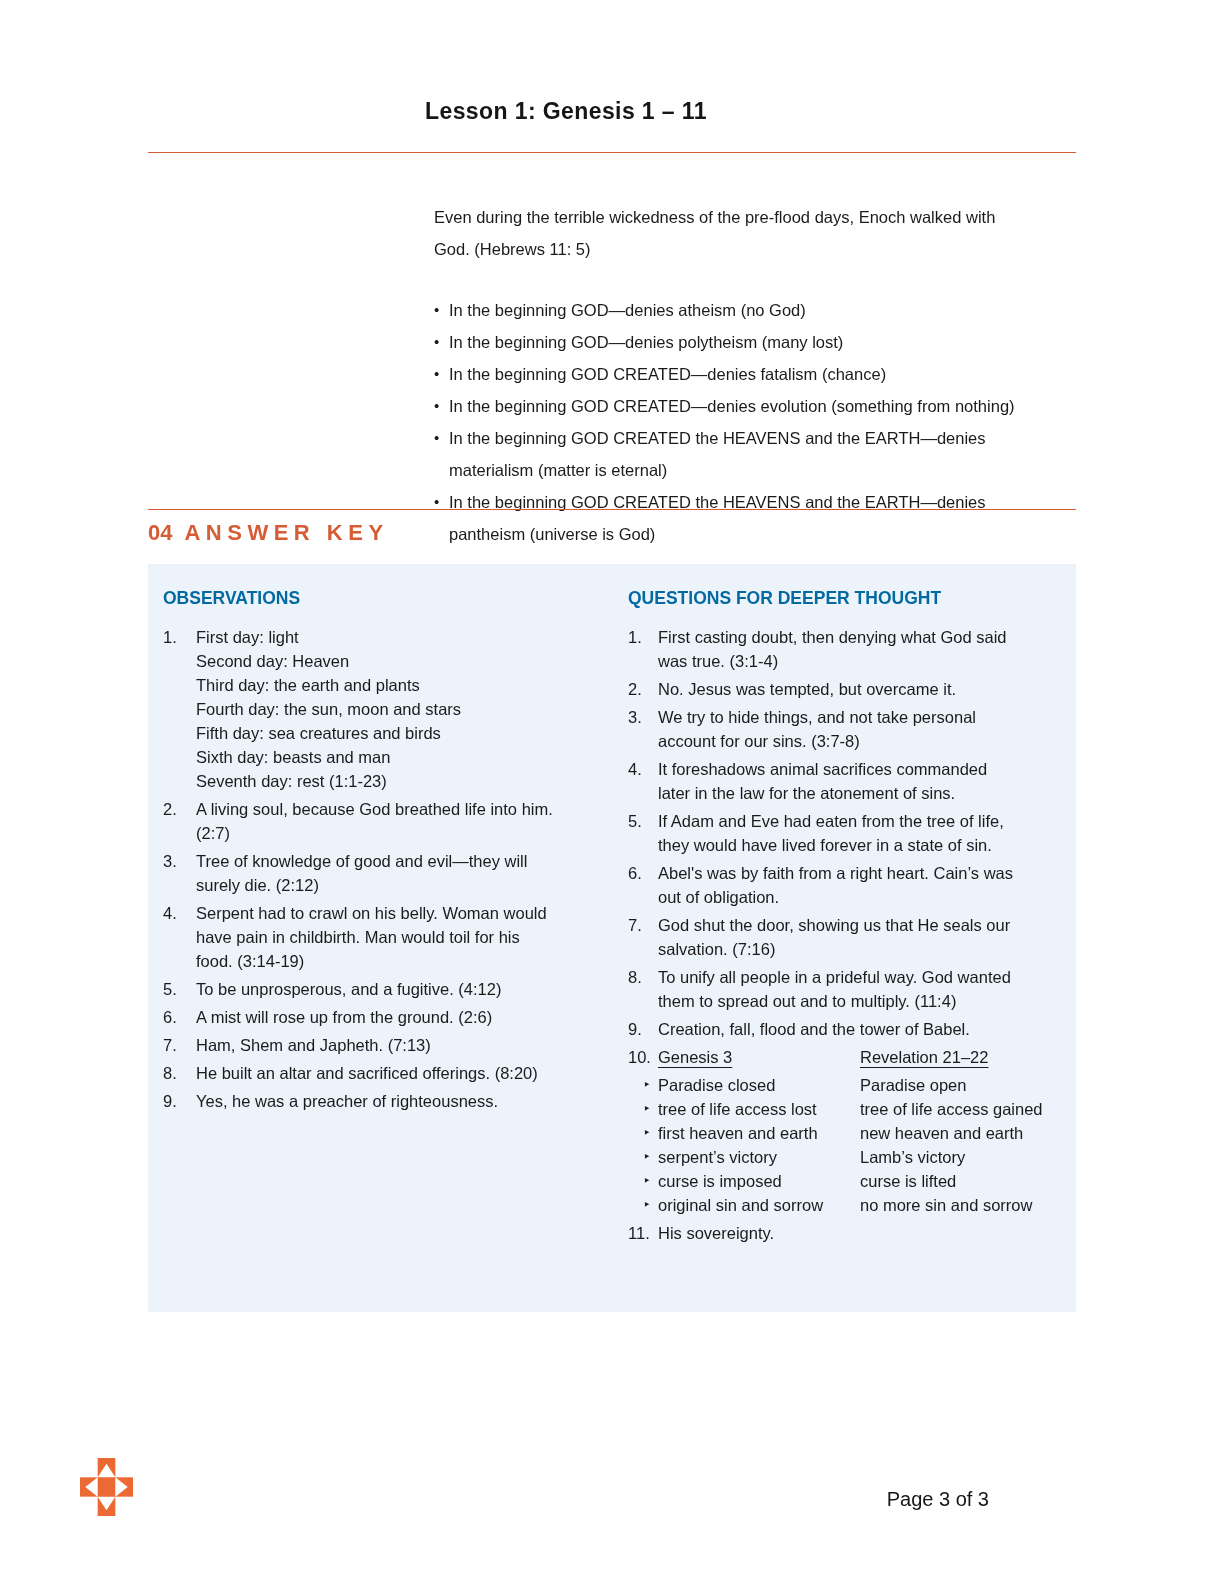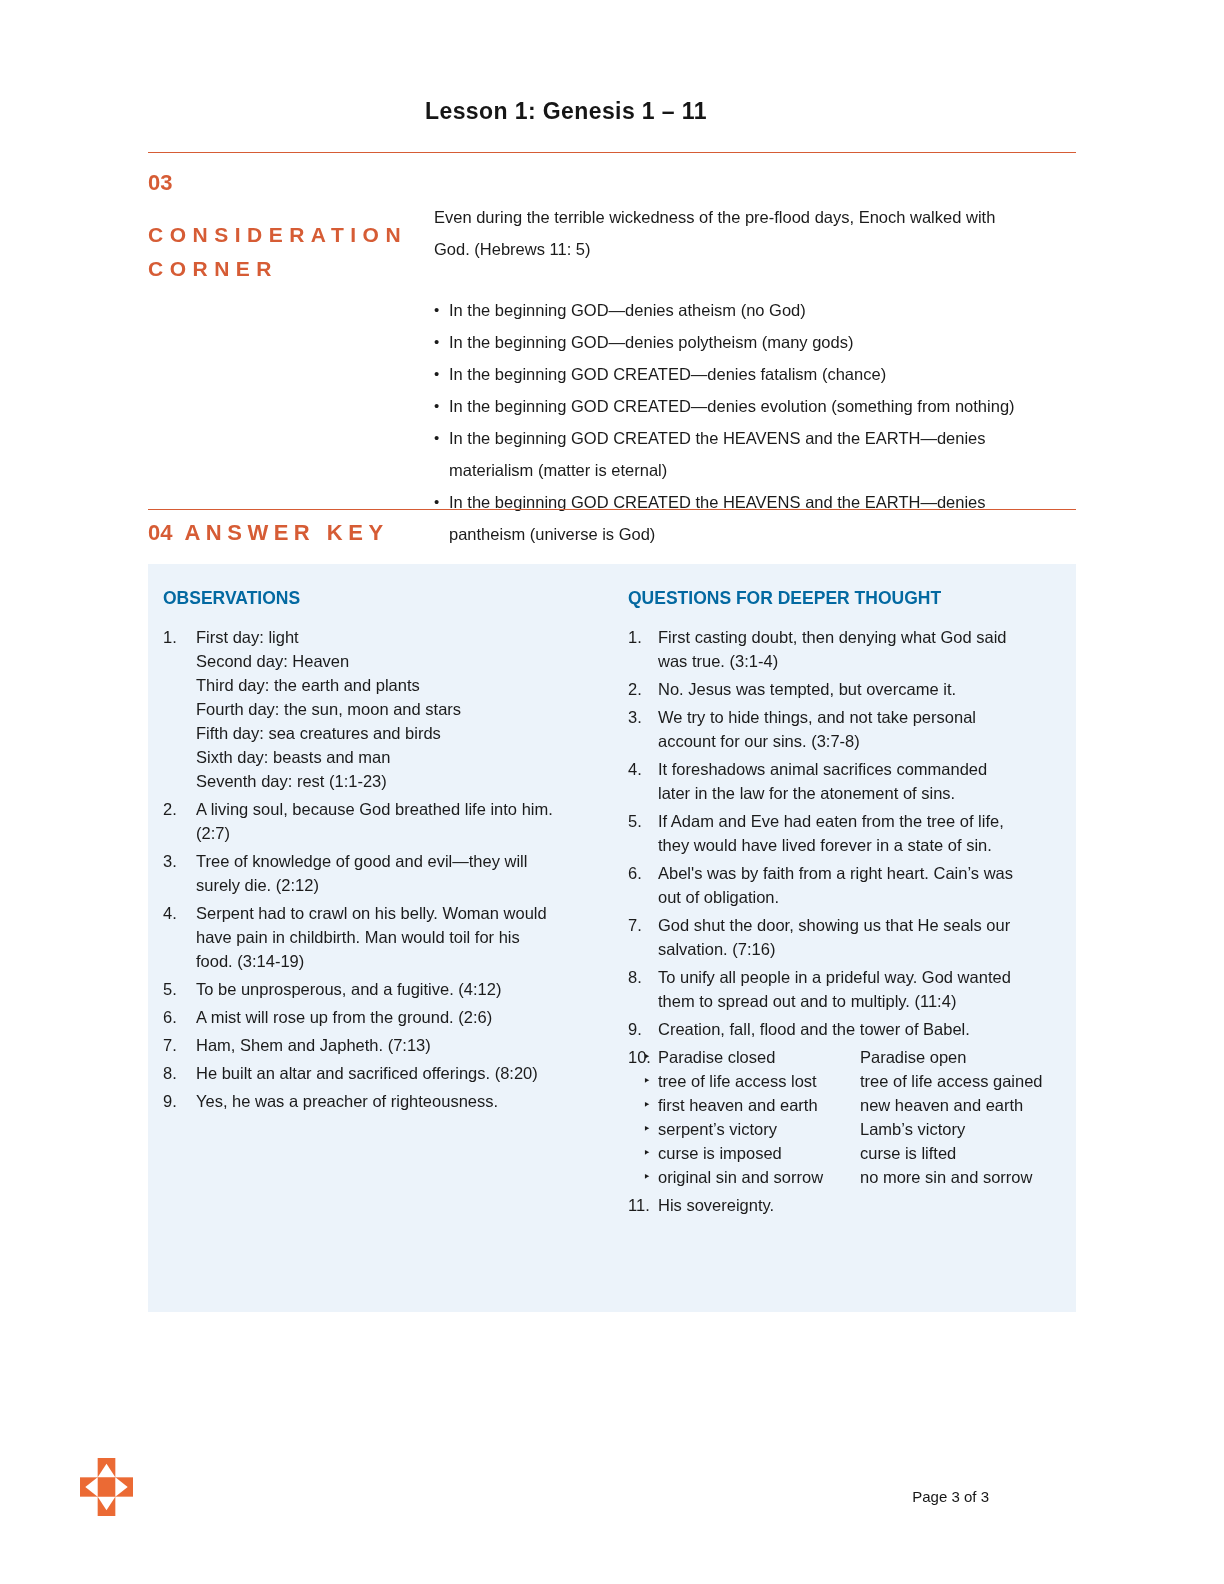--- a/index.html
+++ b/index.html
@@ -64,52 +64,45 @@
   .num{}
   
   .cmp-head{display:grid;grid-template-columns:202px 1fr;margin-bottom:4px;}
   .cmp-head span{text-decoration:underline;text-underline-offset:4px;text-decoration-thickness:1.4px;}
   .cmp-row{display:grid;grid-template-columns:202px 1fr;}
   .cmp-cell{white-space:nowrap;position:relative;}
   .cmp-marker{position:absolute;left:-15px;top:0;font-size:13px;}
 
   
   .logo{position:absolute;left:80px;top:1458px;}
-  .page-label{position:absolute;right:143px;top:1488px;font-size:15px;color:#161616;}
+  .page-label{position:absolute;right:143px;top:1488px;font-size:20px;color:#161616;}
 </style>
 </head>
 <body>
 
 <div class="page">
 
   <h1 class="title">Lesson 1: Genesis 1 – 11</h1>
 
   <div class="rule" id="rule1"></div>
 
-  <div class="sec03-left">
-    <div class="sec-num">03</div>
-    <div class="sec03-head">
-      <div>CONSIDERATION</div>
-      <div>CORNER</div>
-    </div>
-  </div>
 
   <div class="sec03-right">
     <p class="pre">Even during the terrible wickedness of the pre-flood days, Enoch walked with
 God. (Hebrews 11: 5)</p>
     <div class="bullets">
 
         <div class="b-row">
           <span class="b-dot">•</span>
           <span class="pre">In the beginning GOD—denies atheism (no God)</span>
         </div>
 
         <div class="b-row">
           <span class="b-dot">•</span>
-          <span class="pre">In the beginning GOD—denies polytheism (many gods)</span>
+          <span class="pre">In the beginning GOD—denies polytheism (many lost)</span>
         </div>
 
         <div class="b-row">
           <span class="b-dot">•</span>
           <span class="pre">In the beginning GOD CREATED—denies fatalism (chance)</span>
         </div>
 
         <div class="b-row">
           <span class="b-dot">•</span>
           <span class="pre">In the beginning GOD CREATED—denies evolution (something from nothing)</span>
@@ -252,20 +245,24 @@
           </div>
 
           <div class="item">
             <span class="num">9.</span>
             <div class="pre">Creation, fall, flood and the tower of Babel.</div>
           </div>
 
         <div class="item">
           <span class="num">10.</span>
           <div>
+            <div class="cmp-head">
+              <span>Genesis 3</span>
+              <span>Revelation 21–22</span>
+            </div>
 
               <div class="cmp-row">
                 <span class="cmp-cell"><span class="cmp-marker">‣</span><span>Paradise closed</span></span>
                 <span class="cmp-cell">Paradise open</span>
               </div>
 
               <div class="cmp-row">
                 <span class="cmp-cell"><span class="cmp-marker">‣</span><span>tree of life access lost</span></span>
                 <span class="cmp-cell">tree of life access gained</span>
               </div>

